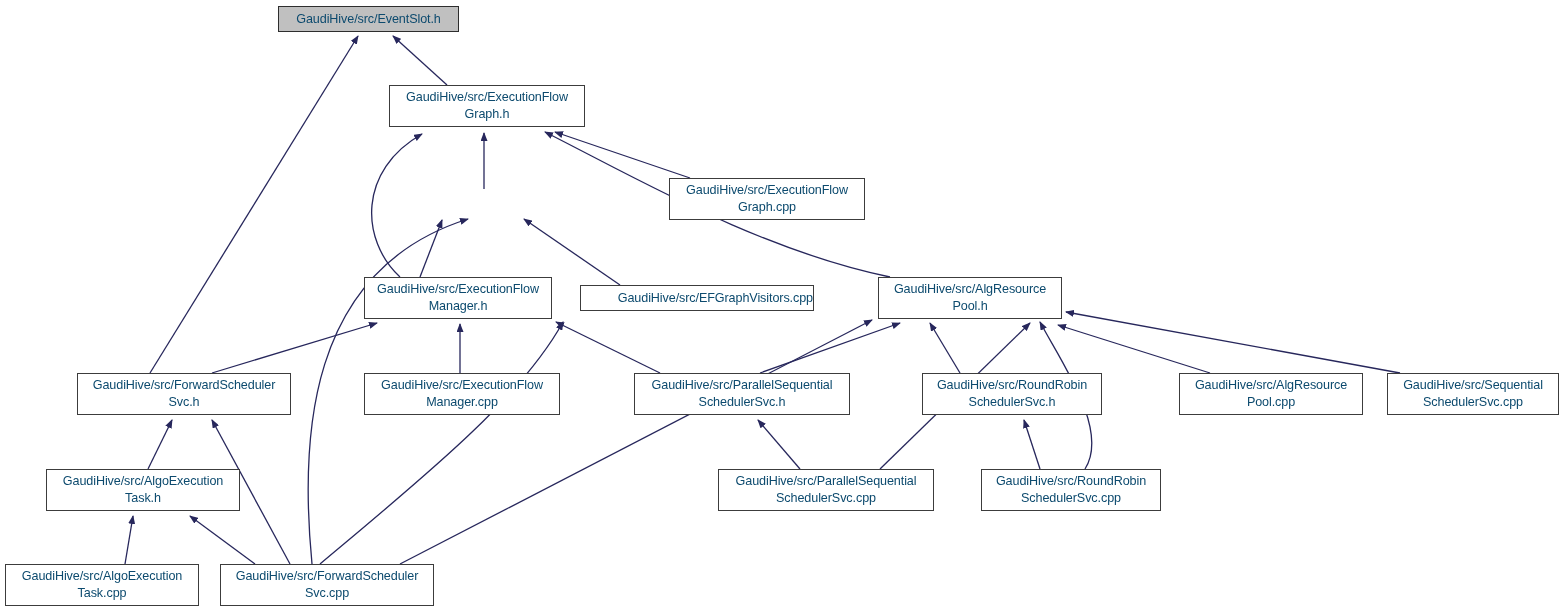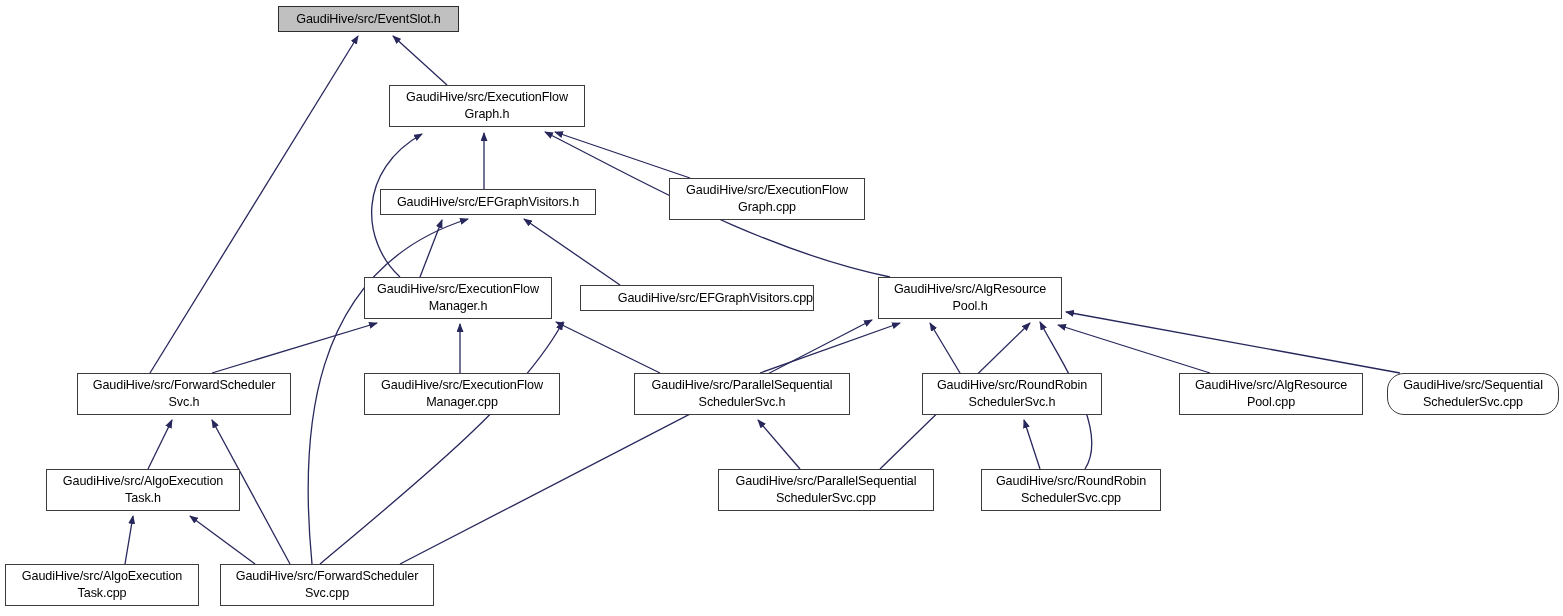--- a/index.html
+++ b/index.html
@@ -28,21 +28,21 @@
     left: 0;
     top: 0;
     width: 1563px;
     height: 616px;
   }
   .node {
     position: absolute;
     box-sizing: border-box;
     border: 1px solid #3c3c3c;
     background: #ffffff;
-    color: #000000;
+    color: #0c4a6e;
     font-size: 12.6px;
     line-height: 17px;
     text-align: center;
     display: flex;
     align-items: center;
     justify-content: center;
     white-space: pre-line;
     letter-spacing: -0.1px;
   }
   .node.root {
@@ -91,39 +91,38 @@
         <path d="M 1040 469 L 1024 420" fill="none" stroke="#27275c" stroke-width="1.3" marker-end="url(#arrowhead)"></path>
         <path d="M 1085 469 C 1110 430 1060 360 1040 322" fill="none" stroke="#27275c" stroke-width="1.3" marker-end="url(#arrowhead)"></path>
         <path d="M 1210 373 L 1058 325" fill="none" stroke="#27275c" stroke-width="1.3" marker-end="url(#arrowhead)"></path>
         <path d="M 1400 373 L 1066 312" fill="none" stroke="#27275c" stroke-width="1.3" marker-end="url(#arrowhead)"></path>
       </g>
   </svg>
   <div id="node-layer">
       <div class="node root" style="left: 278px; top: 6px; width: 181px; height: 26px;"><span class="node-label">GaudiHive/src/EventSlot.h</span></div>
       <div class="node" style="left: 389px; top: 85px; width: 196px; height: 42px;"><span class="node-label">GaudiHive/src/ExecutionFlow
 Graph.h</span></div>
-      <div class="node" style="left: 380px; top: 189px; width: 216px; height: 26px;"><span class="node-label">GaudiHive/src/EFGraphVisitors.h</span></div>
       <div class="node" style="left: 669px; top: 178px; width: 196px; height: 42px;"><span class="node-label">GaudiHive/src/ExecutionFlow
 Graph.cpp</span></div>
       <div class="node" style="left: 364px; top: 277px; width: 188px; height: 42px;"><span class="node-label">GaudiHive/src/ExecutionFlow
 Manager.h</span></div>
       <div class="node" style="left: 580px; top: 285px; width: 234px; height: 26px; text-align: right;"><span class="node-label">GaudiHive/src/EFGraphVisitors.cpp</span></div>
       <div class="node" style="left: 878px; top: 277px; width: 184px; height: 42px;"><span class="node-label">GaudiHive/src/AlgResource
 Pool.h</span></div>
       <div class="node" style="left: 77px; top: 373px; width: 214px; height: 42px;"><span class="node-label">GaudiHive/src/ForwardScheduler
 Svc.h</span></div>
       <div class="node" style="left: 364px; top: 373px; width: 196px; height: 42px;"><span class="node-label">GaudiHive/src/ExecutionFlow
 Manager.cpp</span></div>
       <div class="node" style="left: 634px; top: 373px; width: 216px; height: 42px;"><span class="node-label">GaudiHive/src/ParallelSequential
 SchedulerSvc.h</span></div>
       <div class="node" style="left: 922px; top: 373px; width: 180px; height: 42px;"><span class="node-label">GaudiHive/src/RoundRobin
 SchedulerSvc.h</span></div>
       <div class="node" style="left: 1179px; top: 373px; width: 184px; height: 42px;"><span class="node-label">GaudiHive/src/AlgResource
 Pool.cpp</span></div>
-      <div class="node" style="left: 1387px; top: 373px; width: 172px; height: 42px; border-radius: 17px;"><span class="node-label">GaudiHive/src/Sequential
+      <div class="node" style="left: 1387px; top: 373px; width: 172px; height: 42px;"><span class="node-label">GaudiHive/src/Sequential
 SchedulerSvc.cpp</span></div>
       <div class="node" style="left: 46px; top: 469px; width: 194px; height: 42px;"><span class="node-label">GaudiHive/src/AlgoExecution
 Task.h</span></div>
       <div class="node" style="left: 718px; top: 469px; width: 216px; height: 42px;"><span class="node-label">GaudiHive/src/ParallelSequential
 SchedulerSvc.cpp</span></div>
       <div class="node" style="left: 981px; top: 469px; width: 180px; height: 42px;"><span class="node-label">GaudiHive/src/RoundRobin
 SchedulerSvc.cpp</span></div>
       <div class="node" style="left: 5px; top: 564px; width: 194px; height: 42px;"><span class="node-label">GaudiHive/src/AlgoExecution
 Task.cpp</span></div>
       <div class="node" style="left: 220px; top: 564px; width: 214px; height: 42px;"><span class="node-label">GaudiHive/src/ForwardScheduler

